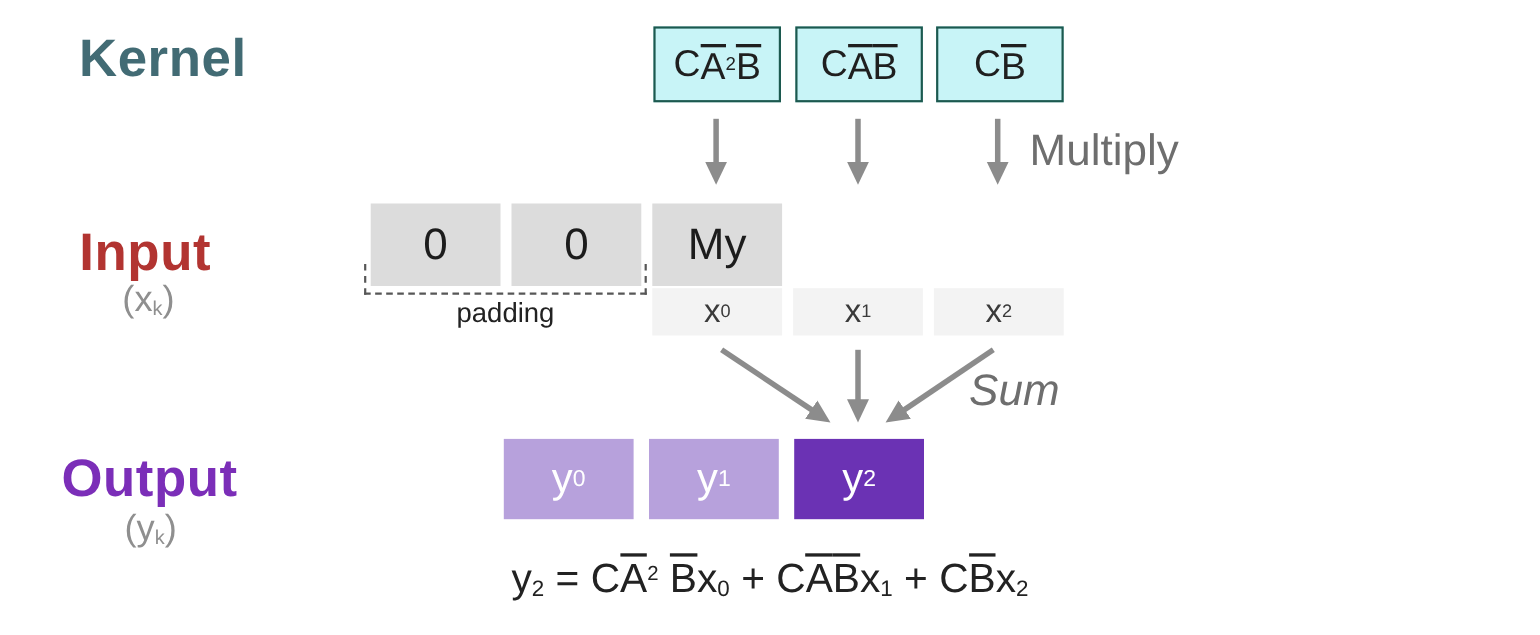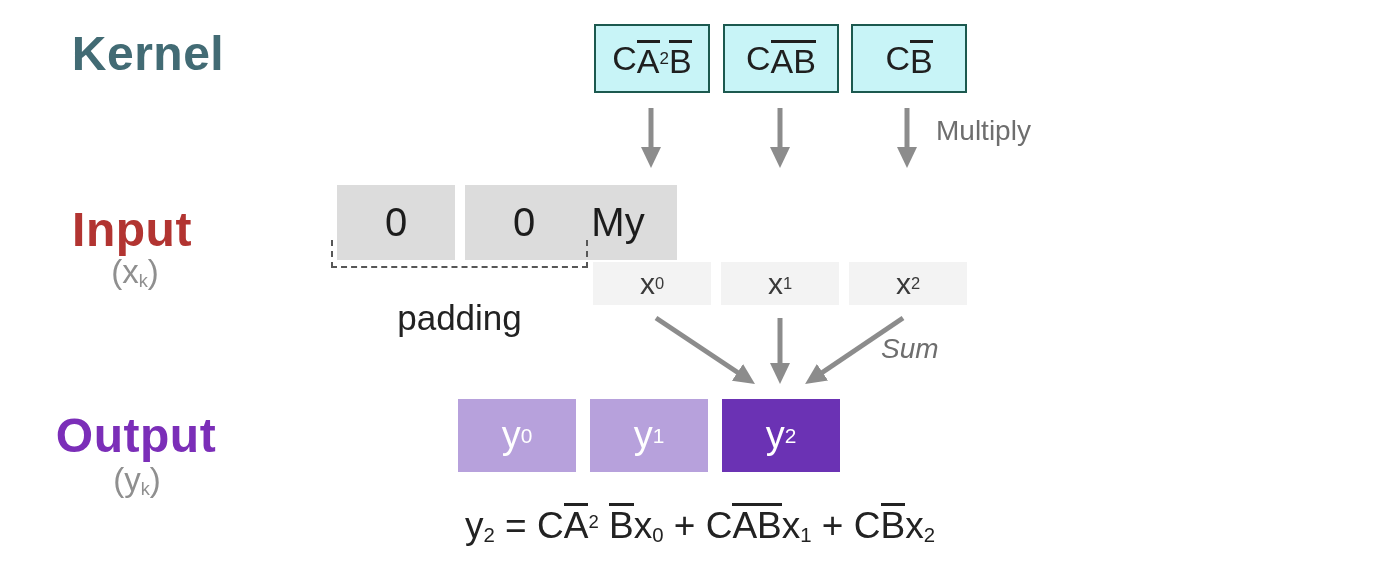--- a/index.html
+++ b/index.html
@@ -28,30 +28,30 @@
     display:flex;align-items:center;justify-content:center;font-size:40px;color:#1c1c1c;
   }
   .xbox{
     position:absolute;top:262px;width:118px;height:43px;background:var(--cell_gray_light,#f3f3f3);
     display:flex;align-items:center;justify-content:center;font-size:30px;color:#3a3a3a;
   }
   .pad-bracket{
     position:absolute;left:331px;top:240px;width:257px;height:28px;box-sizing:border-box;
     border-left:2px dashed #575757;border-right:2px dashed #575757;border-bottom:2px dashed #575757;
   }
-  .pad-label{position:absolute;left:331px;top:271px;width:257px;text-align:center;font-size:35px;color:#222;margin-top:27px;}
+  .pad-label{position:absolute;left:331px;top:271px;width:257px;text-align:center;font-size:25px;color:#222;}
   
   .ocell{
     position:absolute;top:399px;width:118px;height:73px;
     display:flex;align-items:center;justify-content:center;font-size:38px;color:#fff;
   }
   .ocell.light{background:var(--out_light,#b7a1dc);}
   .ocell.dark{background:var(--out_dark,#6b32b4);}
   
-  .oplabel{position:absolute;font-size:28px;color:var(--gray_text,#6e6e6e);}
+  .oplabel{position:absolute;font-size:40px;color:var(--gray_text,#6e6e6e);}
   .multiply-label{left:936px;top:115px;}
   .sum-label{left:881px;top:333px;font-style:italic;}
   
   .formula{
     position:absolute;left:420px;top:503px;width:560px;text-align:center;
     font-size:37px;font-weight:normal;color:var(--ink,#222);
   }
   
   .fx .bar{display:inline-block;line-height:.95;border-top:.095em solid currentColor;padding-top:.05em;}
   .fx sup{font-size:.5em;vertical-align:.55em;}
@@ -111,21 +111,21 @@
     </div>
   <div class="kbox fx" style="left:851px">
       <span>C</span>
       <span class="bar">B</span>
     </div>
 
   <div class="oplabel multiply-label">Multiply</div>
 
   <div class="icell" style="left:337px">0</div>
   <div class="icell" style="left:465px">0</div>
-  <div class="icell" style="left:559px">My</div>
+  <div class="icell" style="left:593px">My</div>
 
   <div class="pad-bracket"></div>
   <div class="pad-label">padding</div>
 
   <div class="xbox fx" style="left:593px">
       <span>x</span>
       <sub>0</sub>
     </div>
   <div class="xbox fx" style="left:721px">
       <span>x</span>

